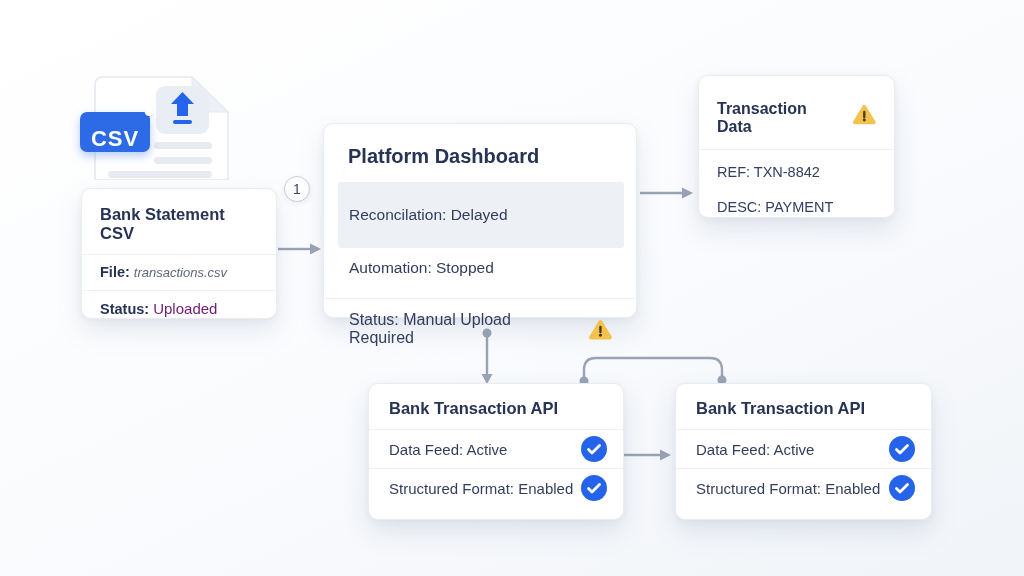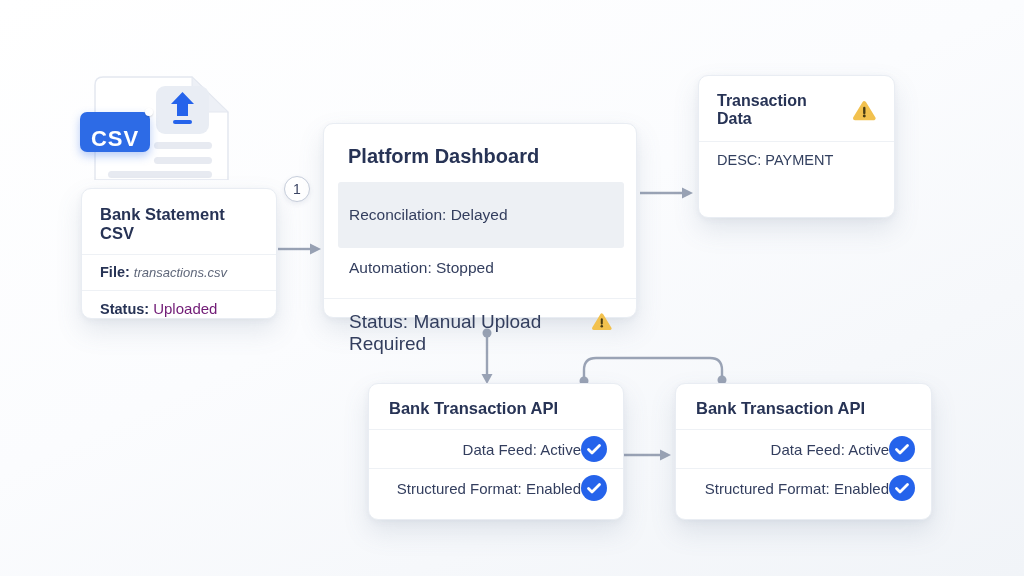--- a/index.html
+++ b/index.html
@@ -55,34 +55,34 @@
   .val-muted { color:#701a75; font-size:15px; }
 
   
   .card-pd { left:323px; top:123px; width:314px; height:195px; }
   .card-pd .card-title { font-size:20px; padding:21px 24px 14px; }
   .p-row-hl {
     margin:0 12px 0 14px; padding:24px 11px; background:#edf0f4;
     border-radius:3px; font-size:15.5px; color:#333e5e;
   }
   .p-row2 { padding:11px 24px 21px 25px; font-size:15.5px; color:#333e5e; border-bottom:1px solid #eef1f5; }
-  .p-row3 { padding:12px 24px 12px 25px; font-size:19px; color:#333e5e; display:flex; align-items:flex-start; gap:10px; }
+  .p-row3 { padding:12px 24px 12px 25px; font-size:16px; color:#333e5e; display:flex; align-items:center; gap:10px; }
 
   
   .card-td { left:698px; top:75px; width:197px; height:143px; }
   .card-td .title-row { display:flex; align-items:center; gap:10px; padding:16px 18px 13px; }
-  .card-td .card-title { font-size:16px; }
+  .card-td .card-title { font-size:16px;margin-top:8px; }
   .card-td .row { padding:10px 18px 9px; font-size:14.5px; color:#33405f; }
   .card-td .row.first { padding-top:14px; }
 
   
   .card-api { width:256px; height:137px; }
   .card-api .card-title { font-size:16.5px; padding:15px 20px 11px; }
   .card-api .row {
-    display:flex; align-items:center; justify-content:flex-end;
+    display:flex; align-items:center; justify-content:space-between;
     padding:6px 16px 6px 20px; font-size:15px; color:#333e5e;
   }
 </style>
 </head>
 <body>
 
 <div class="canvas">
 
   <svg class="overlay" width="1024" height="576" viewBox="0 0 1024 576">
     <g stroke="#9aa3b5" stroke-width="2.4" fill="#9aa3b5">
@@ -160,20 +160,21 @@
   <div class="card card-td">
     <div class="title-row">
       <span class="card-title">Transaction Data</span>
       <svg width="23" height="21" viewBox="0 0 23 21">
         <polygon points="11.5,3 21,18.5 2,18.5" fill="#f2c14e" stroke="#f2c14e" stroke-width="4" stroke-linejoin="round"></polygon>
         <line x1="11.5" y1="8" x2="11.5" y2="13" stroke="#473b14" stroke-width="2.4" stroke-linecap="round"></line>
         <circle cx="11.5" cy="16.2" r="1.5" fill="#473b14"></circle>
       </svg>
     </div>
     <div class="divider"></div>
+    <div class="row first">REF: TXN-8842</div>
     <div class="row">DESC: PAYMENT</div>
   </div>
 
   <div class="card card-api" style="left:368px; top:383px;">
     <div class="card-title">Bank Transaction API</div>
     <div class="divider"></div>
     <div class="row">
       <span>Data Feed: Active</span>
       <svg width="26" height="26" viewBox="0 0 26 26">
         <circle cx="13" cy="13" r="13" fill="#2563eb"></circle>

